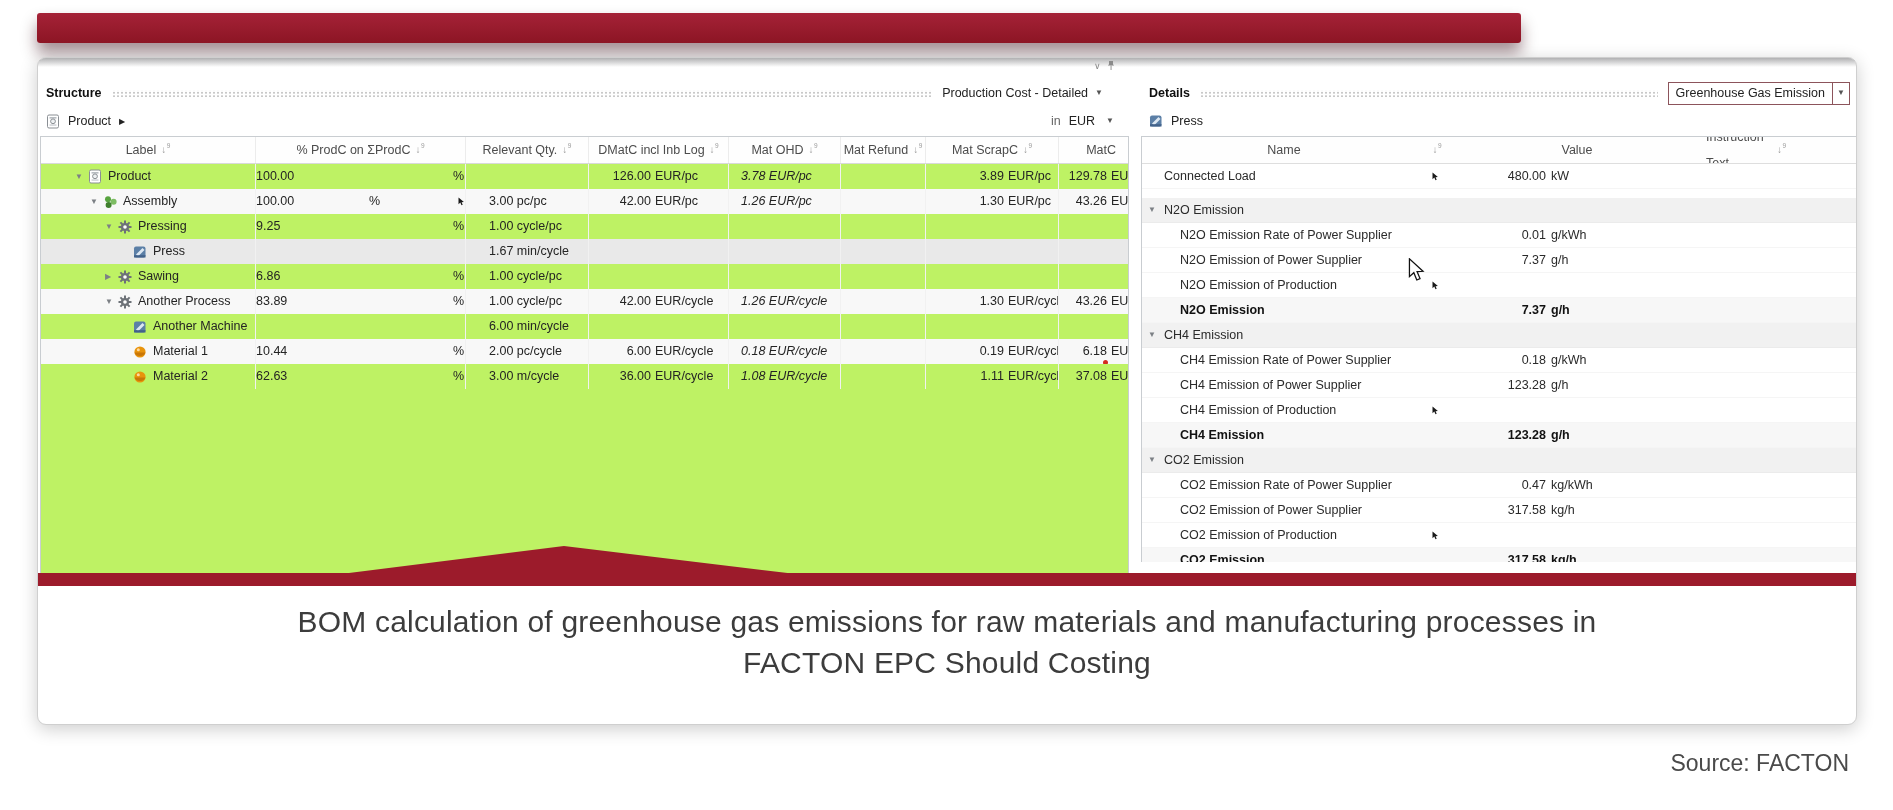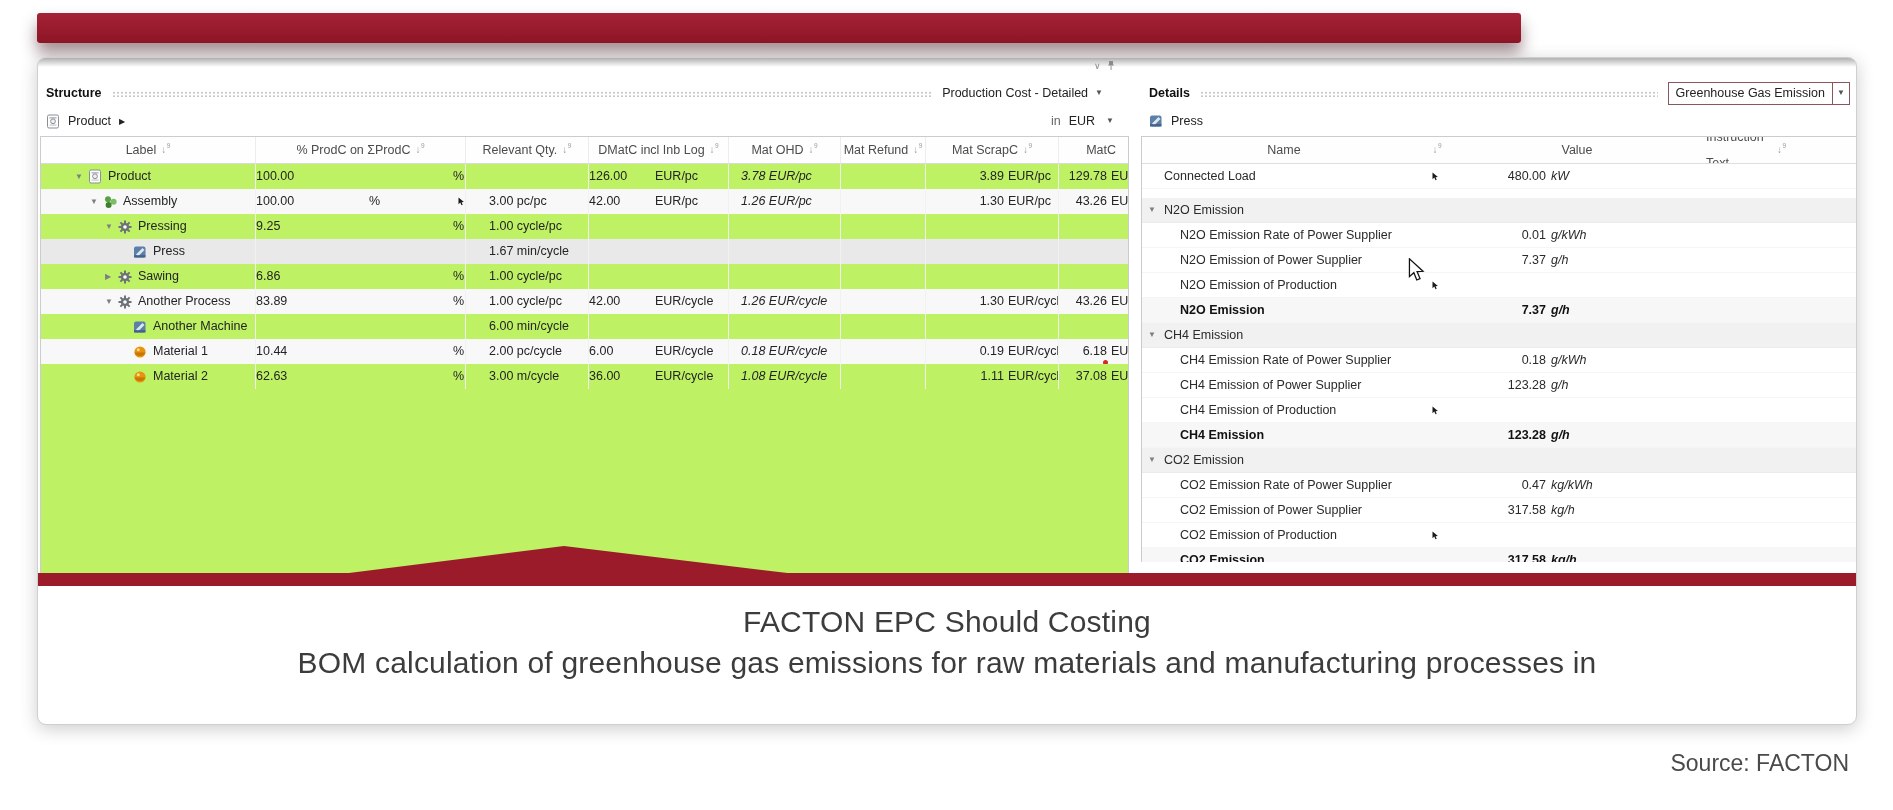--- a/index.html
+++ b/index.html
@@ -46,21 +46,21 @@
   .srow.sel{background:#e9e9e9;}
   .c{border-right:1px solid #f1f1f1;overflow:hidden;display:flex;align-items:center;color:#242424;}
   .c:last-child{border-right:none;}
   .clabel{overflow:hidden;white-space:nowrap;}
   .exp{width:13px;font-size:8px;color:#7c8085;flex:none;text-align:left;}
   .rlbl{margin-left:3px;white-space:nowrap;}
   .cpct{justify-content:space-between;overflow:visible;position:relative;}
   .cpct .num{text-align:right;}
   .u-pct{width:12px;text-align:left;margin-left:4px;}
   .cqty{padding-left:23px;}
-  .cd .num{width:62px;flex:none;}
+  .cd .num{width:62px;text-align:right;flex:none;}
   .cohd{padding-left:12px;font-style:italic;}
   .cscrap .num{width:78px;text-align:right;flex:none;}
   .cmatc .num{width:48px;text-align:right;flex:none;}
   .unit{margin-left:4px;white-space:nowrap;}
   .mark{display:inline-flex;margin-left:6px;flex:none;}
   .reddot{position:absolute;width:5px;height:5px;border-radius:50%;background:#d42b20;left:44px;bottom:-1px;}
   
   .dtable{margin:4px 0 0 0;width:714px;height:425px;border-top:1px solid #c9cdd1;border-left:1px solid #c9cdd1;background:#fff;overflow:hidden;}
   .dgrid{display:grid;grid-template-columns:284px 22px 98px 160px 1fr;}
   .dhead{height:26px;line-height:26px;font-size:12.5px;color:#4c4c4c;border-bottom:1px solid #dedede;background:#fefefe;}
@@ -68,21 +68,21 @@
   .drow{height:24px;line-height:24px;font-size:12.5px;border-bottom:1px solid #f5f5f5;}
   .dc{overflow:hidden;display:flex;align-items:center;color:#2a2a2a;}
   .dname{padding-left:22px;white-space:nowrap;}
   .d-child .dname,.d-bold .dname{padding-left:38px;}
   .d-group{background:#f1f1f1;border-bottom:1px solid #ebebeb;}
   .d-group .dname{padding-left:6px;gap:3px;}
   .d-bold{background:#f7f7f7;}
   .d-bold .dname,.d-bold .dnum,.d-bold .dunit{font-weight:bold;color:#111;}
   .dnum{justify-content:flex-end;}
   .dnum span{text-align:right;}
-  .dunit{padding-left:5px;font-style:italic;}
+  .dunit{padding-left:5px;}
   .dspacer{height:9px;background:#fff;}
   .dmark{justify-content:flex-start;}
   
   .gg-dd{display:flex;align-items:center;height:21px;border:1px solid #8c545b;background:#fff;flex:none;}
   .gg-txt{font-size:12.5px;padding:0 7px;color:#222;white-space:nowrap;}
   .gg-btn{width:16px;align-self:stretch;display:flex;align-items:center;justify-content:center;border-left:1px solid #8c545b;}
   
   .banner{position:absolute;left:0;top:515px;width:1818px;height:13px;background:#9c1b2b;z-index:5;}
   .peak{position:absolute;left:303px;top:488px;width:455px;height:28px;background:#9c1b2b;
         clip-path:polygon(0 100%,49% 0,100% 100%);z-index:5;}
@@ -715,22 +715,22 @@
             <div class="dc dinstr"></div>
           </div>
         </div>
     </div>
   </div>
 
   <div class="peak" style="background: rgb(156, 27, 43);"></div>
   <div class="banner" style="background: rgb(156, 27, 43);"></div>
 
   <div class="caption">
+    <div>BOM calculation of greenhouse gas emissions for raw materials and manufacturing processes in</div>
     <div>FACTON EPC Should Costing</div>
-    <div>BOM calculation of greenhouse gas emissions for raw materials and manufacturing processes in</div>
   </div>
 </div>
 
 <div class="source">Source: FACTON</div>
 
 <svg class="cursor" width="17" height="24" viewBox="0 0 12 17">
   <path d="M1 0.6 L1 13.2 L4.1 10.4 L6.2 15.6 L8.5 14.6 L6.4 9.6 L10.6 9.4 Z" fill="#fff" stroke="#111" stroke-width="0.9"></path>
 </svg>
 
 </body></html>

